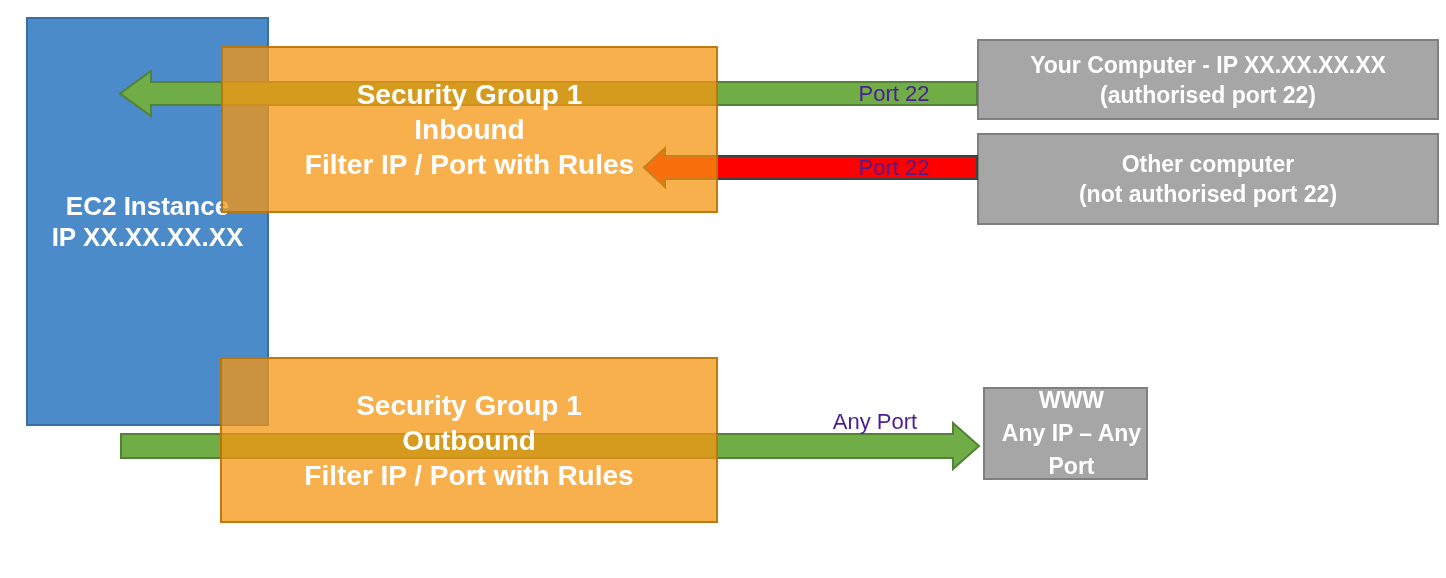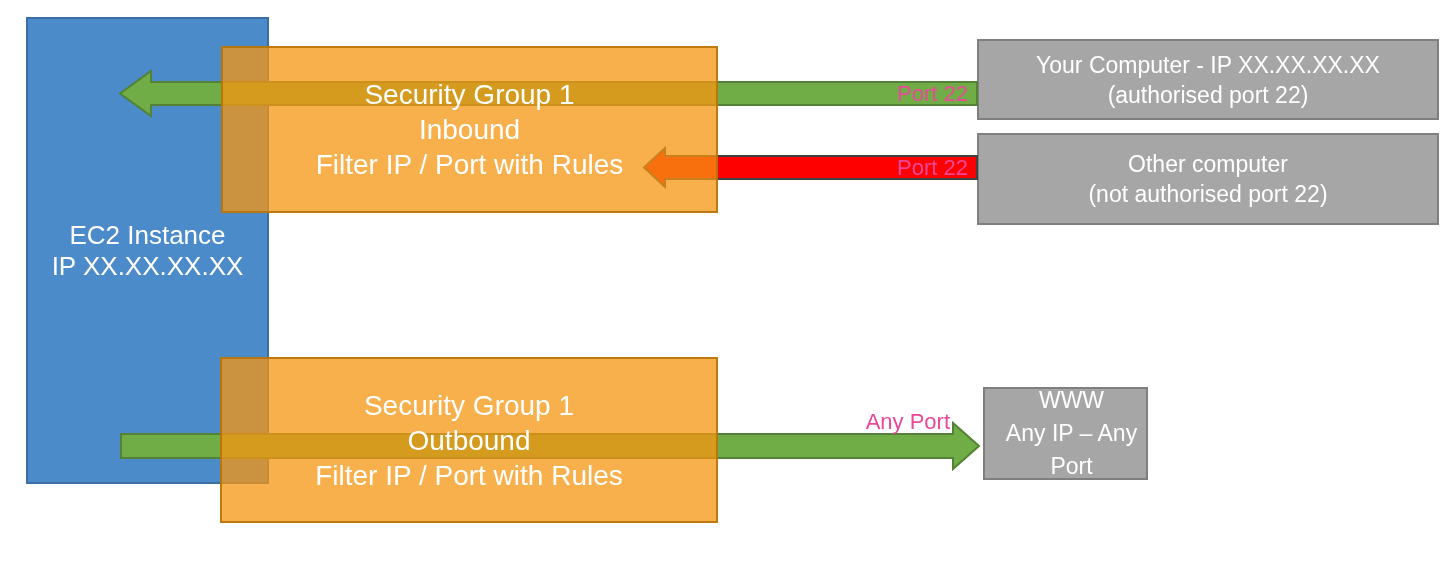--- a/index.html
+++ b/index.html
@@ -10,24 +10,24 @@
     font-family:"Liberation Sans",sans-serif;
     overflow:hidden;
   }
   .box{
     position:absolute;
     display:flex;flex-direction:column;
     align-items:center;justify-content:center;
     text-align:center;color:#ffffff;
     box-sizing:border-box;
   }
-  .box span{display:block;}
+  .box span{display:block;font-weight:bold;}
   
   .ec2{
-    left:26px;top:17px;width:243px;height:467px;
+    left:26px;top:17px;width:243px;height:409px;
     background:#4C8BC9;border:2px solid #3A6FA5;
     font-size:26px;line-height:31px;
     z-index:1;
   }
   
   .arrows{position:absolute;left:0;top:0;z-index:2;}
   
   .sg{
     background:rgba(246,150,18,0.75);
     border:2px solid rgba(180,112,5,0.85);
@@ -40,23 +40,23 @@
   .ext{
     background:#A6A6A6;border:2px solid #7F7F7F;
     font-size:23px;line-height:30px;
     z-index:1;
   }
   .ext-your{left:977px;top:39px;width:462px;height:81px;}
   .ext-other{left:977px;top:133px;width:462px;height:92px;text-align:right;}
   .ext-www{left:983px;top:387px;width:165px;height:93px;line-height:33px;padding-left:12px;}
   
   .portlabel{
-    position:absolute;color:#ec4899;
+    position:absolute;color:#4c1d95;
     font-size:22px;line-height:27px;
-    text-align:right;z-index:4;
+    text-align:center;z-index:4;
   }
   .pl-in-ok{left:820px;top:80px;width:148px;}
   .pl-in-no{left:820px;top:154px;width:148px;}
   .pl-out{left:800px;top:408px;width:150px;}
 </style>
 </head>
 <body>
 
 <div class="canvas">
 

